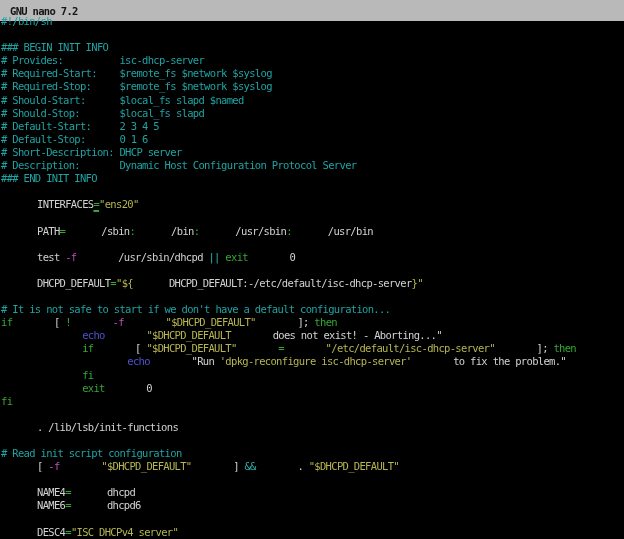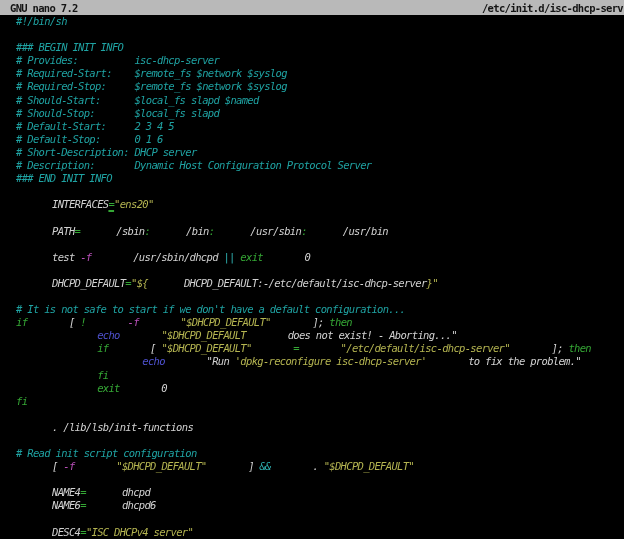--- a/index.html
+++ b/index.html
@@ -6,49 +6,48 @@
     --w:#d2d2d2; --c:#1fa3a3; --g:#35a735; --y:#b5b551; --m:#b94fb9; --b:#4f52d0;
     --cy:#2fb3b3; --bg:#000000; --tbg:#b9b9b9; --tfg:#141414;
   }
   html,body{margin:0;padding:0;}
   body{
     width:624px;height:539px;overflow:hidden;background:var(--bg);
     font-family:"DejaVu Sans Mono", monospace;
   }
   .window{position:relative;width:624px;height:539px;background:var(--bg);}
   .titlebar{
-    position:absolute;top:0;left:0;width:624px;height:15px;
+    position:absolute;top:0;left:0;width:624px;height:21px;
     background:var(--tbg);color:var(--tfg);
     font-size:10.5px;letter-spacing:-0.68px;font-weight:bold;
     display:flex;justify-content:space-between;align-items:center;
     white-space:pre;overflow:hidden;
   }
   .titlebar .app{padding-left:10px;}
   .titlebar .path{padding-right:1px;}
   .artifact-dark{position:absolute;top:0;left:370px;width:27px;height:2px;background:#1a1a1a;}
   .artifact-blue{position:absolute;top:0;left:445px;width:9px;height:3px;background:#6d84b8;}
   .editor{
     position:absolute;top:15px;left:0;width:624px;height:524px;
     font-size:10.5px;letter-spacing:-0.68px;line-height:13.1px;
     white-space:pre;overflow:hidden;
   }
-  .line{height:13.1px;padding-left:16px;font-style:italic;}
+  .line{height:13.1px;padding-left:1px;}
   .s-w{color:var(--w);margin-left:36px;}
   .s-c{color:var(--c);}
   .s-g{color:var(--g);}
   .s-y{color:var(--y);}
   .s-m{color:var(--m);}
   .s-b{color:var(--b);}
   .s-x{color:var(--cy);}
   .s-u{color:var(--g);text-decoration:underline;text-underline-offset:2px;text-decoration-thickness:1.5px;}
 </style>
 </head>
 <body>
 
 <div class="window">
   <div class="artifact-dark"></div>
   <div class="artifact-blue"></div>
   <div class="titlebar">
     <span class="app">GNU nano 7.2</span>
-    <span class="path">/etc/init.d/isc-dhcp-serv</span>
   </div>
   <div class="editor"><div class="line"><span class="s-c">#!/bin/sh</span></div><div class="line"></div><div class="line"><span class="s-c">### BEGIN INIT INFO</span></div><div class="line"><span class="s-c"># Provides:          isc-dhcp-server</span></div><div class="line"><span class="s-c"># Required-Start:    $remote_fs $network $syslog</span></div><div class="line"><span class="s-c"># Required-Stop:     $remote_fs $network $syslog</span></div><div class="line"><span class="s-c"># Should-Start:      $local_fs slapd $named</span></div><div class="line"><span class="s-c"># Should-Stop:       $local_fs slapd</span></div><div class="line"><span class="s-c"># Default-Start:     2 3 4 5</span></div><div class="line"><span class="s-c"># Default-Stop:      0 1 6</span></div><div class="line"><span class="s-c"># Short-Description: DHCP server</span></div><div class="line"><span class="s-c"># Description:       Dynamic Host Configuration Protocol Server</span></div><div class="line"><span class="s-c">### END INIT INFO</span></div><div class="line"></div><div class="line"><span class="s-w">INTERFACES</span><span class="s-u">=</span><span class="s-y">"ens20"</span></div><div class="line"></div><div class="line"><span class="s-w">PATH</span><span class="s-g">=</span><span class="s-w">/sbin</span><span class="s-g">:</span><span class="s-w">/bin</span><span class="s-g">:</span><span class="s-w">/usr/sbin</span><span class="s-g">:</span><span class="s-w">/usr/bin</span></div><div class="line"></div><div class="line"><span class="s-w">test </span><span class="s-m">-f</span><span class="s-w"> /usr/sbin/dhcpd </span><span class="s-x">||</span><span class="s-g"> exit</span><span class="s-w"> 0</span></div><div class="line"></div><div class="line"><span class="s-w">DHCPD_DEFAULT</span><span class="s-g">=</span><span class="s-y">"${</span><span class="s-w">DHCPD_DEFAULT:-/etc/default/isc-dhcp-server</span><span class="s-y">}"</span></div><div class="line"></div><div class="line"><span class="s-c"># It is not safe to start if we don't have a default configuration...</span></div><div class="line"><span class="s-g">if</span><span class="s-w"> [ </span><span class="s-g">!</span><span class="s-w"> </span><span class="s-m">-f</span><span class="s-w"> </span><span class="s-y">"$DHCPD_DEFAULT"</span><span class="s-w"> ]; </span><span class="s-g">then</span></div><div class="line"><span class="s-w">        </span><span class="s-b">echo</span><span class="s-w"> </span><span class="s-y">"$DHCPD_DEFAULT</span><span class="s-w"> does not exist! - Aborting..."</span></div><div class="line"><span class="s-w">        </span><span class="s-g">if</span><span class="s-w"> [ </span><span class="s-y">"$DHCPD_DEFAULT"</span><span class="s-w"> </span><span class="s-g">=</span><span class="s-w"> </span><span class="s-y">"/etc/default/isc-dhcp-server"</span><span class="s-w"> ]; </span><span class="s-g">then</span></div><div class="line"><span class="s-w">                </span><span class="s-b">echo</span><span class="s-w"> "Run </span><span class="s-y">'dpkg-reconfigure isc-dhcp-server'</span><span class="s-w"> to fix the problem."</span></div><div class="line"><span class="s-w">        </span><span class="s-g">fi</span></div><div class="line"><span class="s-w">        </span><span class="s-g">exit</span><span class="s-w"> 0</span></div><div class="line"><span class="s-g">fi</span></div><div class="line"></div><div class="line"><span class="s-w">. /lib/lsb/init-functions</span></div><div class="line"></div><div class="line"><span class="s-c"># Read init script configuration</span></div><div class="line"><span class="s-w">[ </span><span class="s-m">-f</span><span class="s-w"> </span><span class="s-y">"$DHCPD_DEFAULT"</span><span class="s-w"> ] </span><span class="s-x">&amp;&amp;</span><span class="s-w"> . </span><span class="s-y">"$DHCPD_DEFAULT"</span></div><div class="line"></div><div class="line"><span class="s-w">NAME4</span><span class="s-g">=</span><span class="s-w">dhcpd</span></div><div class="line"><span class="s-w">NAME6</span><span class="s-g">=</span><span class="s-w">dhcpd6</span></div><div class="line"></div><div class="line"><span class="s-w">DESC4</span><span class="s-g">=</span><span class="s-y">"ISC DHCPv4 server"</span></div></div>
 </div>
 
 </body></html>

